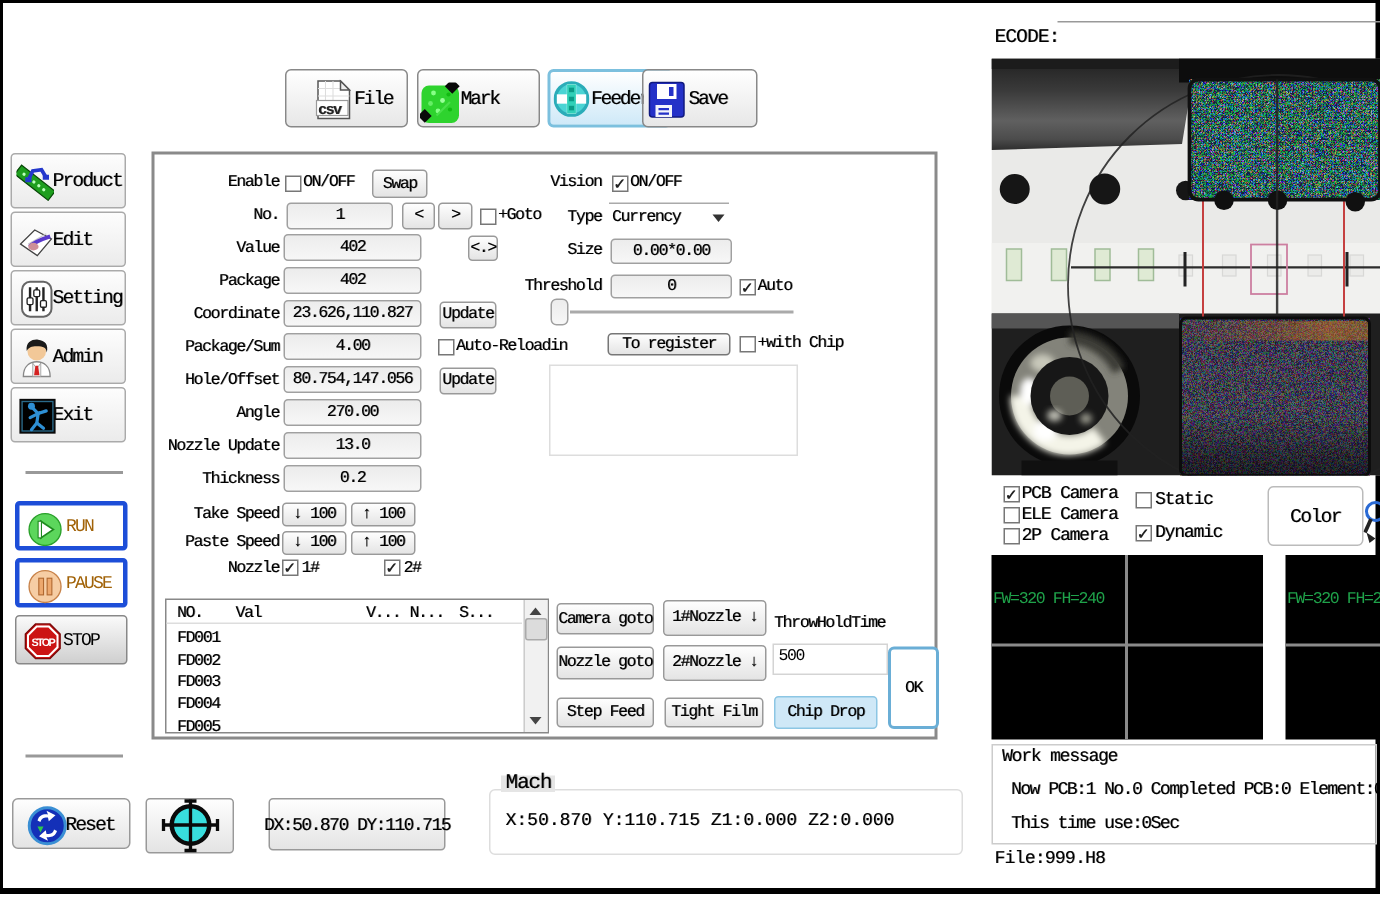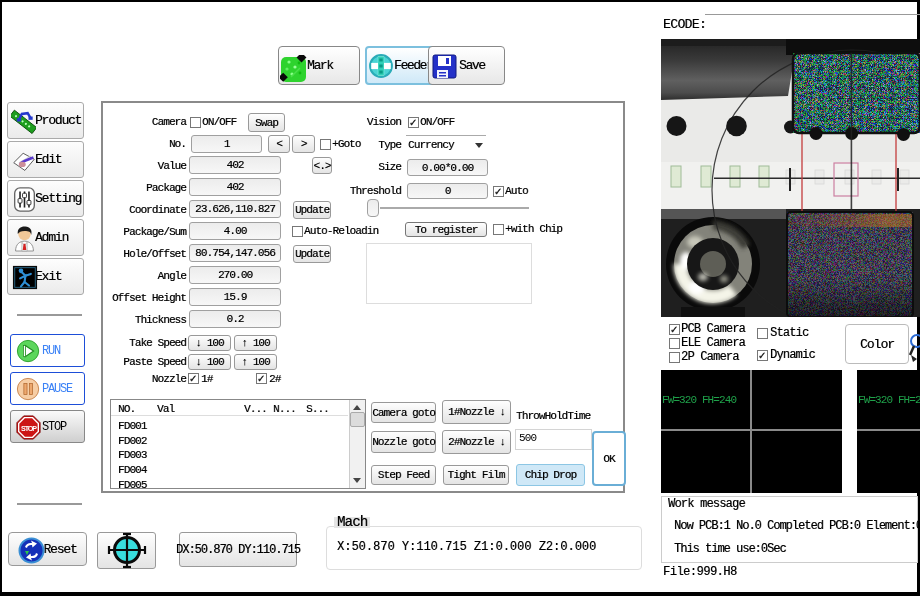--- a/index.html
+++ b/index.html
@@ -6,32 +6,47 @@
 #w{position:relative;width:920px;height:598px;background:#fff;overflow:hidden;font-family:"Liberation Mono",monospace;color:#000}
 .ab{position:absolute}
 .lbl{position:absolute;white-space:nowrap;font-size:11px;letter-spacing:-0.9px;line-height:11px;text-shadow:0.5px 0 rgba(0,0,0,0.5)}
 .rl{text-align:right}
 .btn{position:absolute;display:flex;align-items:center;justify-content:center;background:linear-gradient(#fefefe,#e4e4e4);border:1px solid #999;border-radius:3px;box-sizing:border-box;font-size:11px;letter-spacing:-0.9px;white-space:nowrap;text-shadow:0.5px 0 rgba(0,0,0,0.5)}
 .inp{position:absolute;display:flex;align-items:center;justify-content:center;background:linear-gradient(#ececec,#f7f7f7);border:1px solid #a0a0a0;border-radius:3px;box-sizing:border-box;font-size:11px;letter-spacing:-0.9px;white-space:nowrap;text-shadow:0.5px 0 rgba(0,0,0,0.5)}
 .cb{position:absolute;width:9px;height:9px;border:1px solid #777;background:#fff}
 .ck::after{content:"\2713";position:absolute;left:0;top:-1.5px;font-size:10px;font-weight:bold;color:#222;font-family:"Liberation Sans",sans-serif}
 .tb{position:absolute;top:46px;height:39px;display:flex;align-items:center;background:linear-gradient(#ffffff,#e7e7e7);border:1px solid #888;border-radius:4px;box-sizing:border-box;font-size:13px;letter-spacing:-1.4px;text-shadow:0.5px 0 rgba(0,0,0,0.5)}
 .sb{position:absolute;left:7px;width:77px;height:37px;display:flex;align-items:center;background:linear-gradient(#fdfdfd,#ebebeb);border:1px solid #aaa;border-radius:3px;box-sizing:border-box;font-size:13px;letter-spacing:-1.2px;text-shadow:0.5px 0 rgba(0,0,0,0.5)}
-.rb{position:absolute;left:10px;width:75px;height:33px;display:flex;align-items:center;background:#fff;border:1px solid #1d4ed8;border-radius:3px;box-sizing:border-box;font-size:12px;letter-spacing:-1.2px;color:#3b82f6}
+.rb{position:absolute;left:10px;width:75px;height:33px;display:flex;align-items:center;background:#fff;border:3px solid #1d4ed8;border-radius:3px;box-sizing:border-box;font-size:12px;letter-spacing:-1.2px;color:#a16207}
 .gtx{position:absolute;color:#1fa24a;font-size:11px;letter-spacing:-0.9px;white-space:nowrap}
 </style>
 </head>
 <body>
 <div id="w">
 
 <div class="ab" style="left:0;top:0;width:2px;height:596px;background:#000"></div>
 <div class="ab" style="left:0;top:0;width:920px;height:2px;background:#000"></div>
 <div class="ab" style="left:917px;top:0;width:3px;height:596px;background:#000"></div>
 <div class="ab" style="left:0;top:592px;width:920px;height:4px;background:#000"></div>
 
+<div class="tb" style="left:190px;width:82px">
+ <svg class="ab" style="left:19px;top:6px" width="24" height="27" viewBox="0 0 24 27">
+  <path d="M2 1 h15 l6 6 v19 h-21 z" fill="#fff" stroke="#555"></path>
+  <g stroke="#ddd" stroke-width="0.7">
+   <line x1="2" y1="6" x2="17" y2="6"></line>
+          <line x1="2" y1="11" x2="23" y2="11"></line>
+   <line x1="7" y1="1" x2="7" y2="14"></line>
+          <line x1="12" y1="1" x2="12" y2="14"></line>
+  </g>
+  <path d="M17 1 l6 6 h-6 z" fill="#eee" stroke="#555"></path>
+  <rect x="1" y="14" width="21" height="10" fill="#fff" stroke="#999" stroke-width="0.8"></rect>
+  <text x="2" y="23" font-size="10" font-weight="bold" fill="#222" font-family="Liberation Mono" letter-spacing="-1">csv</text>
+ </svg>
+ <span style="margin-left:45px">File</span>
+</div>
 <div class="tb" style="left:278px;width:82px">
  <svg class="ab" style="left:1px;top:8px" width="27" height="27" viewBox="0 0 27 27">
   <rect x="1" y="2" width="25" height="25" rx="5" fill="#2ed32e"></rect>
   <circle cx="9" cy="7" r="1.6" fill="#8f8"></circle>
         <circle cx="15" cy="12" r="1.6" fill="#9f9"></circle>
   <circle cx="7" cy="14" r="1.6" fill="#6e6"></circle>
         <circle cx="12" cy="19" r="1.6" fill="#8f8"></circle>
   <circle cx="19" cy="8" r="1.4" fill="#1b1"></circle>
         <circle cx="20" cy="18" r="1.4" fill="#1b1"></circle>
   <path d="M11 22 L20 13" stroke="#49e049" stroke-width="1.4"></path>
@@ -156,29 +171,29 @@
   <circle cx="13.5" cy="13.5" r="12" fill="#1430b8" stroke="#3a8fd4" stroke-width="2"></circle>
   <path d="M7 10 C8 6.5 11 5.5 14 6 L13 3.5 L19 6.5 L14.5 10.5 L14 8 C11.5 7.8 9.5 8.5 9 11 Z" fill="#fff"></path>
   <path d="M20 17 C19 20.5 16 21.5 13 21 L14 23.5 L8 20.5 L12.5 16.5 L13 19 C15.5 19.2 17.5 18.5 18 16 Z" fill="#fff"></path>
   <path d="M7 14 L9 18 L11 14 Z" fill="#2ec84a"></path>
  </svg>
  <span style="margin-left:25px">Reset</span>
 </div>
 
 <div class="ab" style="left:101px;top:101px;width:524px;height:392px;border:2px solid #8a8a8a;box-sizing:border-box"></div>
 
-<div class="lbl rl" style="left:86px;top:117px;width:100px">Camera</div>
+<div class="lbl rl" style="left:86px;top:117px;width:100px">Enable</div>
 <div class="lbl rl" style="left:86px;top:139px;width:100px">No.</div>
 <div class="lbl rl" style="left:86px;top:161px;width:100px">Value</div>
 <div class="lbl rl" style="left:86px;top:183px;width:100px">Package</div>
 <div class="lbl rl" style="left:86px;top:205px;width:100px">Coordinate</div>
 <div class="lbl rl" style="left:86px;top:227px;width:100px">Package/Sum</div>
 <div class="lbl rl" style="left:86px;top:249px;width:100px">Hole/Offset</div>
 <div class="lbl rl" style="left:86px;top:271px;width:100px">Angle</div>
-<div class="lbl rl" style="left:86px;top:293px;width:100px">Offset Height</div>
+<div class="lbl rl" style="left:86px;top:293px;width:100px">Nozzle Update</div>
 <div class="lbl rl" style="left:86px;top:315px;width:100px">Thickness</div>
 <div class="lbl rl" style="left:86px;top:338px;width:100px">Take Speed</div>
 <div class="lbl rl" style="left:86px;top:357px;width:100px">Paste Speed</div>
 <div class="lbl rl" style="left:86px;top:374px;width:100px">Nozzle</div>
 
 <div class="cb" style="left:190px;top:117px"></div>
 <div class="lbl" style="left:202px;top:117px">ON/OFF</div>
 <div class="btn" style="left:248px;top:113px;width:37px;height:19px">Swap</div>
 
 <div class="inp" style="left:191px;top:135px;width:71px;height:18px">1</div>
@@ -196,21 +211,21 @@
 <div class="btn" style="left:293px;top:201px;width:38px;height:18px">Update</div>
 
 <div class="inp" style="left:189px;top:222px;width:92px;height:18px">4.00</div>
 <div class="cb" style="left:292px;top:226px"></div>
 <div class="lbl" style="left:304px;top:226px">Auto-Reloadin</div>
 
 <div class="inp" style="left:189px;top:244px;width:92px;height:18px">80.754,147.056</div>
 <div class="btn" style="left:293px;top:245px;width:38px;height:18px">Update</div>
 
 <div class="inp" style="left:189px;top:266px;width:92px;height:18px">270.00</div>
-<div class="inp" style="left:189px;top:288px;width:92px;height:18px">15.9</div>
+<div class="inp" style="left:189px;top:288px;width:92px;height:18px">13.0</div>
 <div class="inp" style="left:189px;top:310px;width:92px;height:18px">0.2</div>
 
 <div class="btn" style="left:188px;top:335px;width:43px;height:16px">↓ 100</div>
 <div class="btn" style="left:234px;top:335px;width:43px;height:16px">↑ 100</div>
 <div class="btn" style="left:188px;top:354px;width:43px;height:16px">↓ 100</div>
 <div class="btn" style="left:234px;top:354px;width:43px;height:16px">↑ 100</div>
 
 <div class="cb ck" style="left:188px;top:373px"></div>
 <div class="lbl" style="left:201px;top:374px">1#</div>
 <div class="cb ck" style="left:256px;top:373px"></div>

